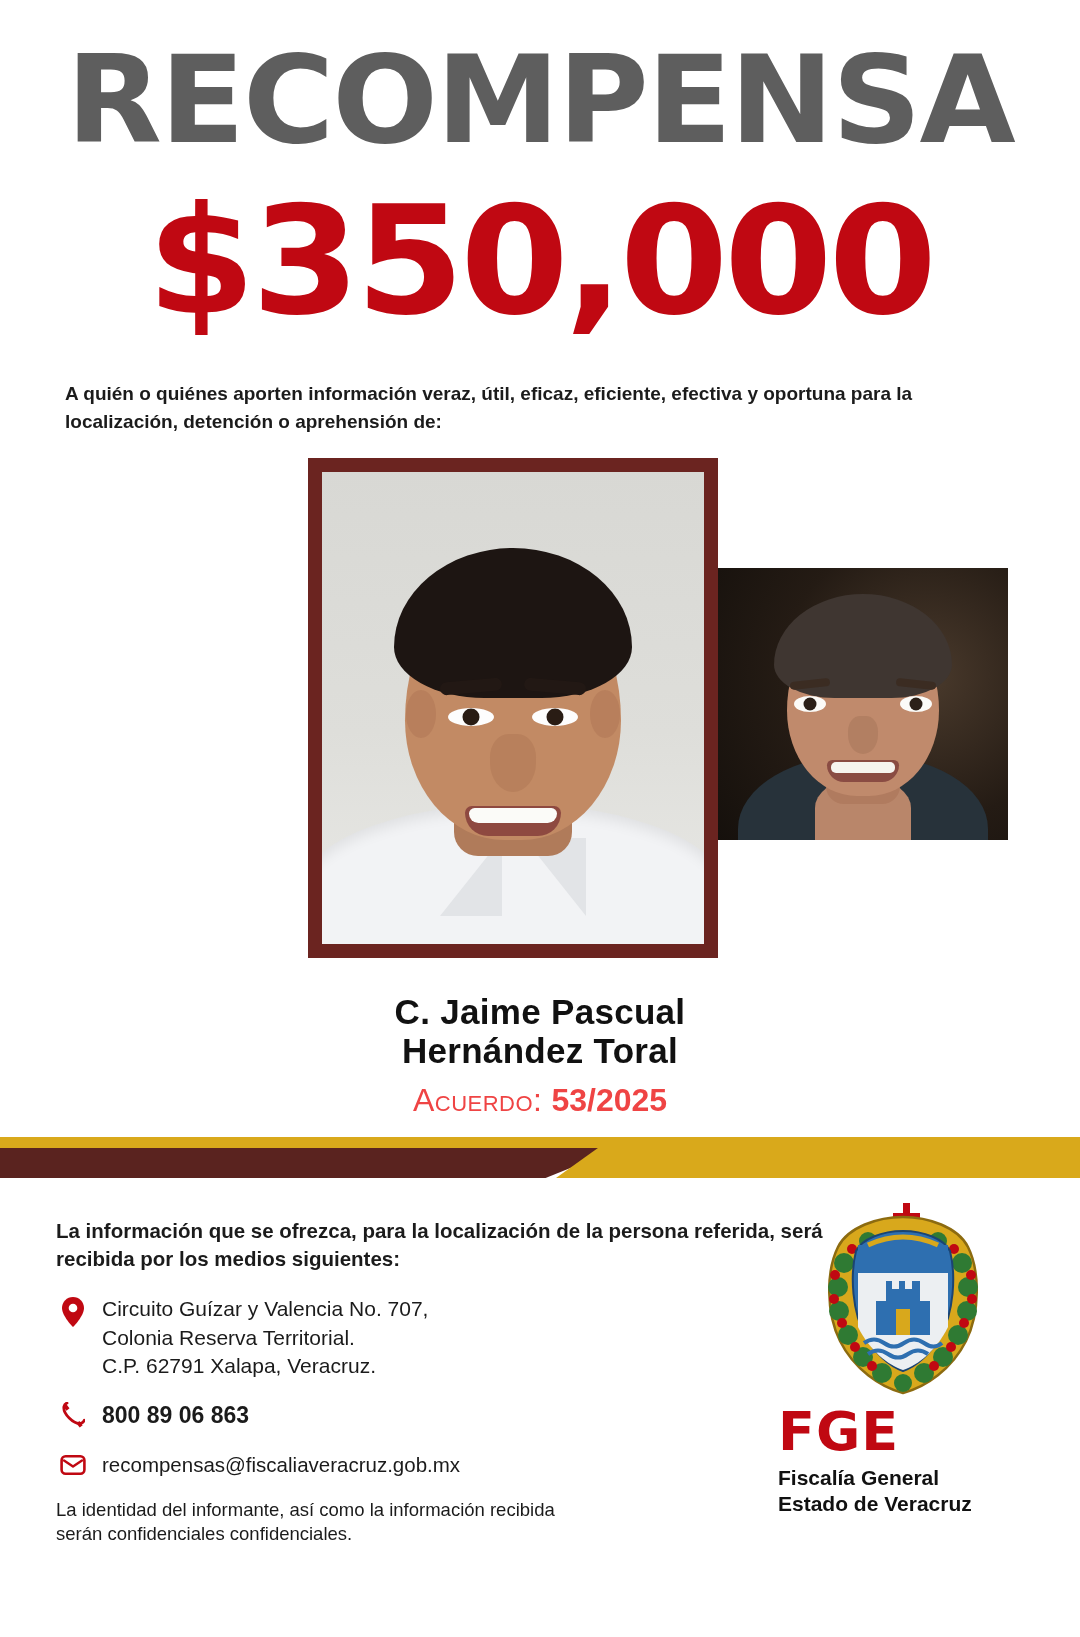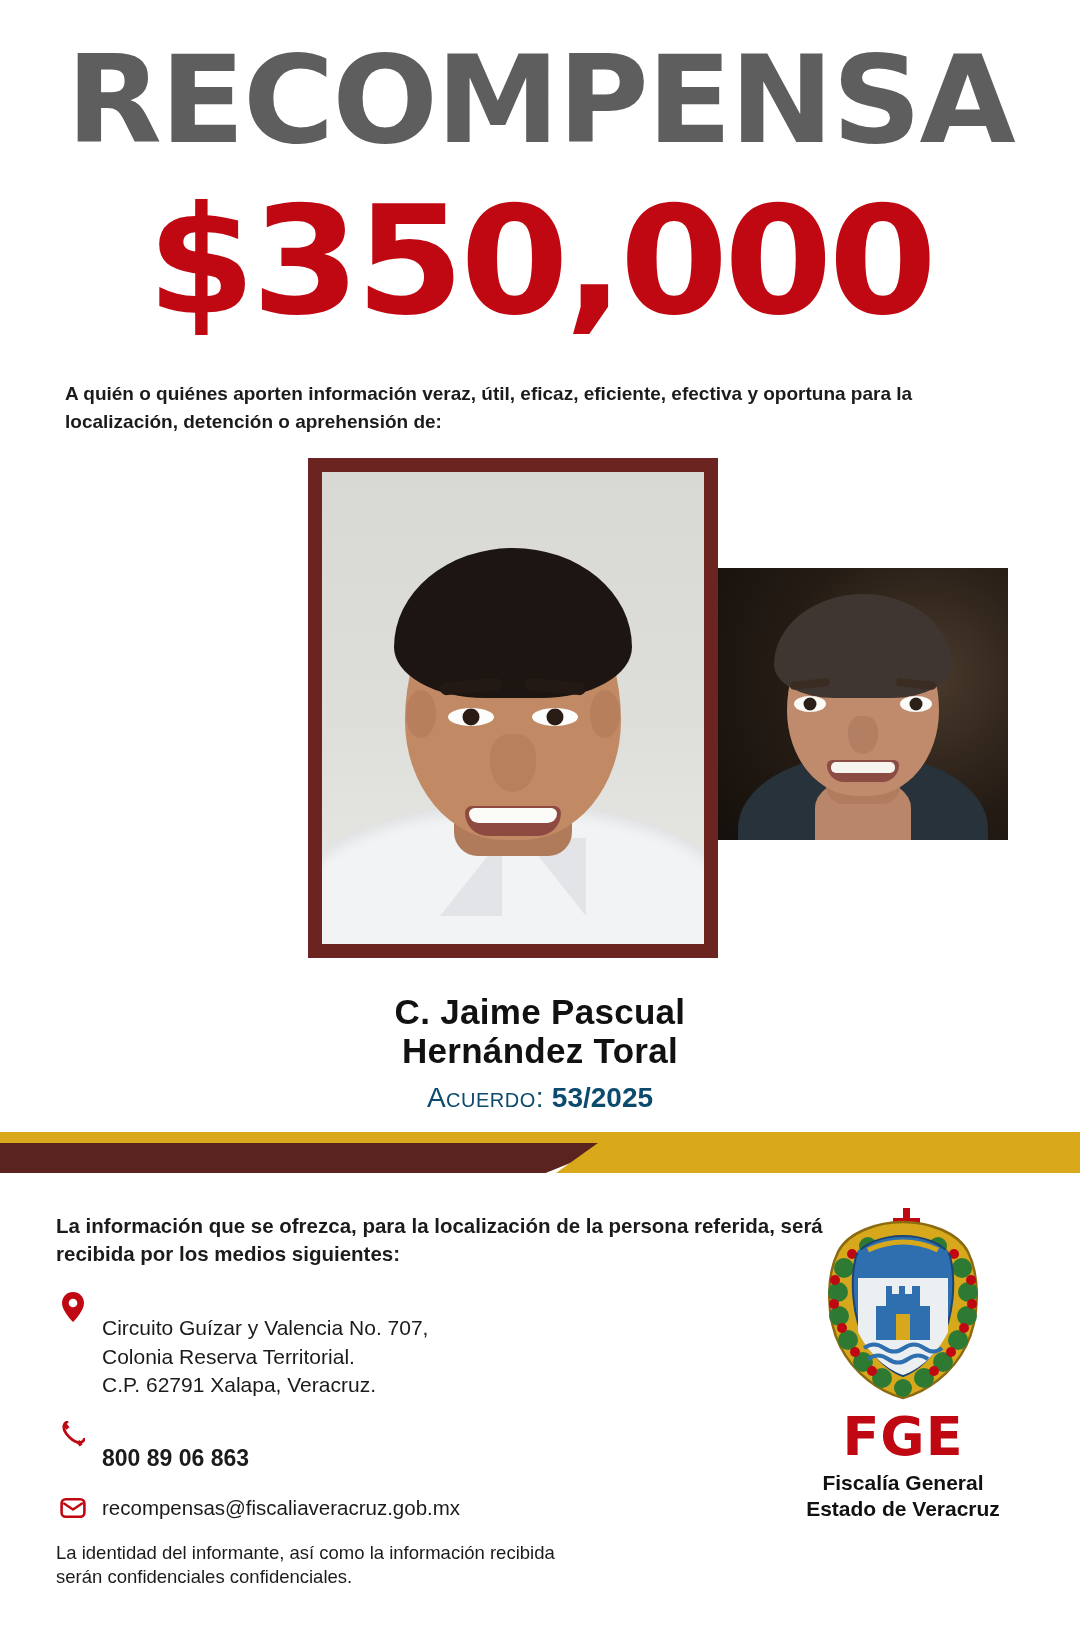--- a/index.html
+++ b/index.html
@@ -315,23 +315,23 @@
     text-align: center;
     font-size: 35px;
     line-height: 1.12;
     font-weight: bold;
     color: #111111;
     margin-top: 14px;
     letter-spacing: .3px;
   }
   .agreement {
     text-align: center;
-    font-size: 28px;
+    font-size: 32px;
     margin-top: 12px;
-    color: #0c4a6e;
+    color: #ef4444;
   }
   .agreement .lbl {
     font-variant: small-caps;
     letter-spacing: .5px;
   }
   .agreement .val {
     font-weight: bold;
   }
 
   
@@ -390,21 +390,20 @@
     justify-content: center;
     padding-top: 2px;
   }
   .c-text {
     font-size: 21px;
     line-height: 1.34;
     color: #1b1b1b;
   }
   .c-text.phone, .c-text.addr {
     font-weight: normal;
-    margin-top: 24px;
   }
   .c-text.phone {
     font-weight: bold;
     font-size: 23px;
   }
   .c-text.mail {
     font-size: 20.5px;
     text-align: center;
   }
   .disclaimer {
@@ -412,23 +411,23 @@
     font-size: 18.5px;
     line-height: 1.3;
     color: #1b1b1b;
     width: 620px;
   }
 
   
   .emblem-wrap {
     position: absolute;
     right: 52px;
-    top: 20px;
+    top: 10px;
     width: 250px;
-    text-align: center;
+    text-align: left;
   }
   .crest {
     width: 190px;
     height: 200px;
     margin: 0 auto;
   }
   .fge {
     font-size: 54px;
     font-weight: bold;
     color: #c00812;

